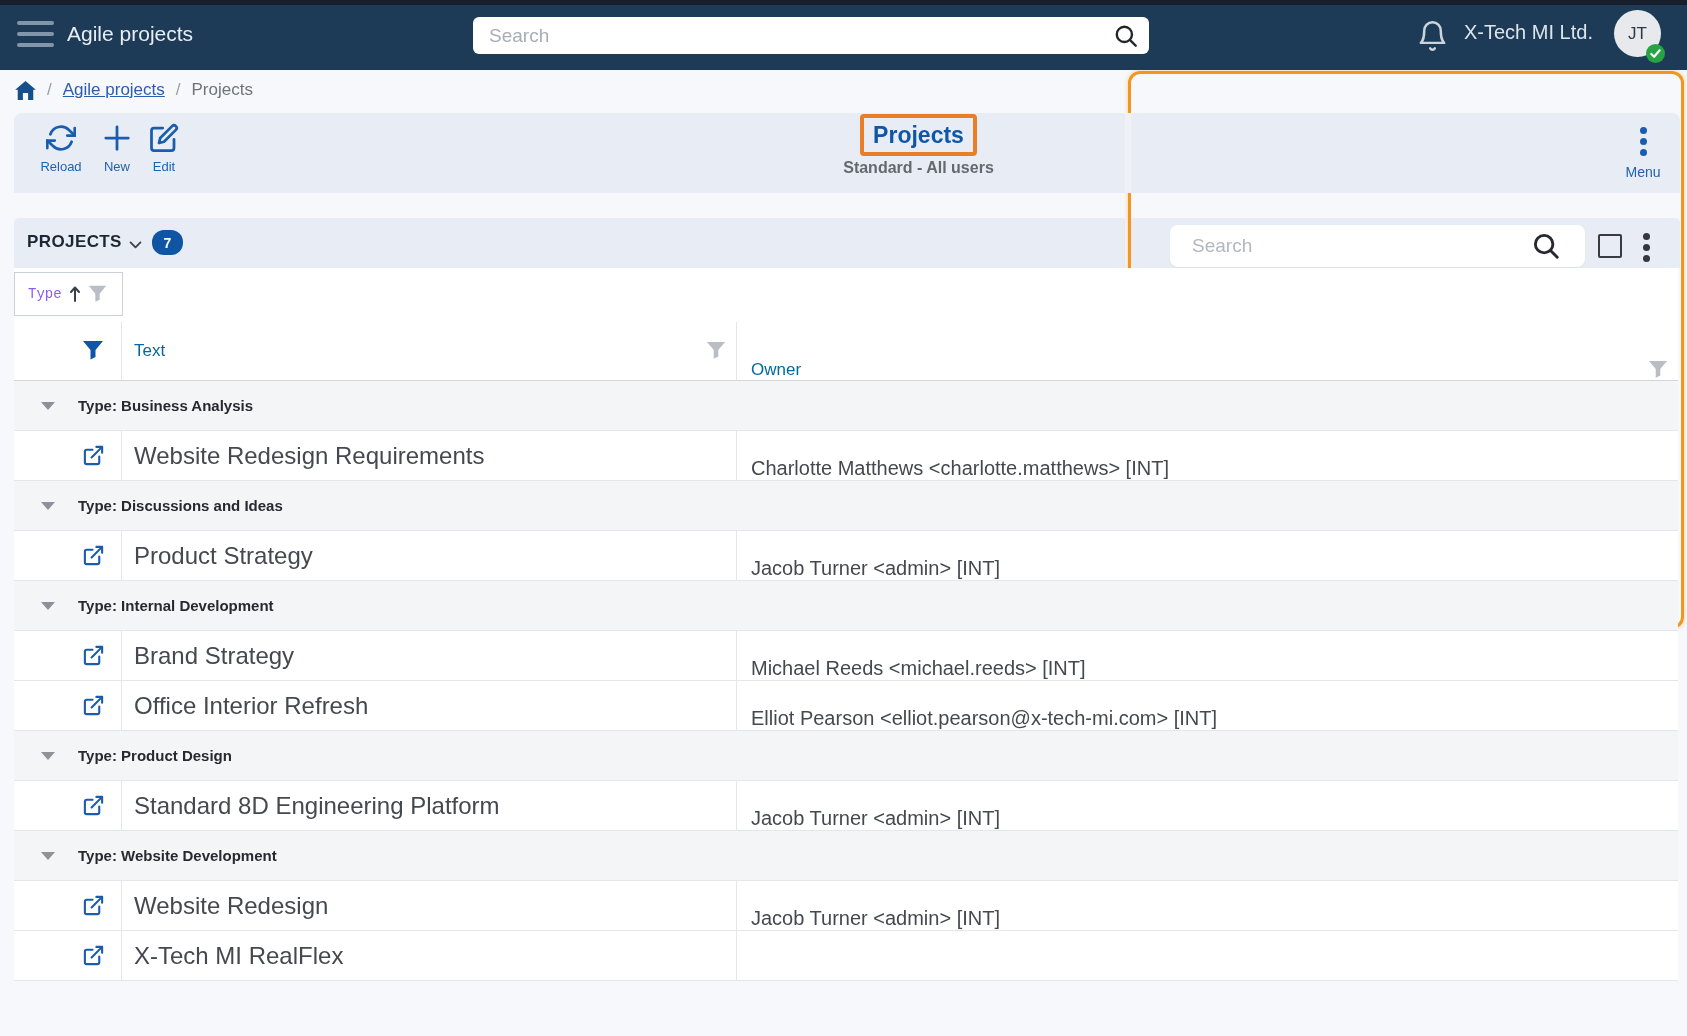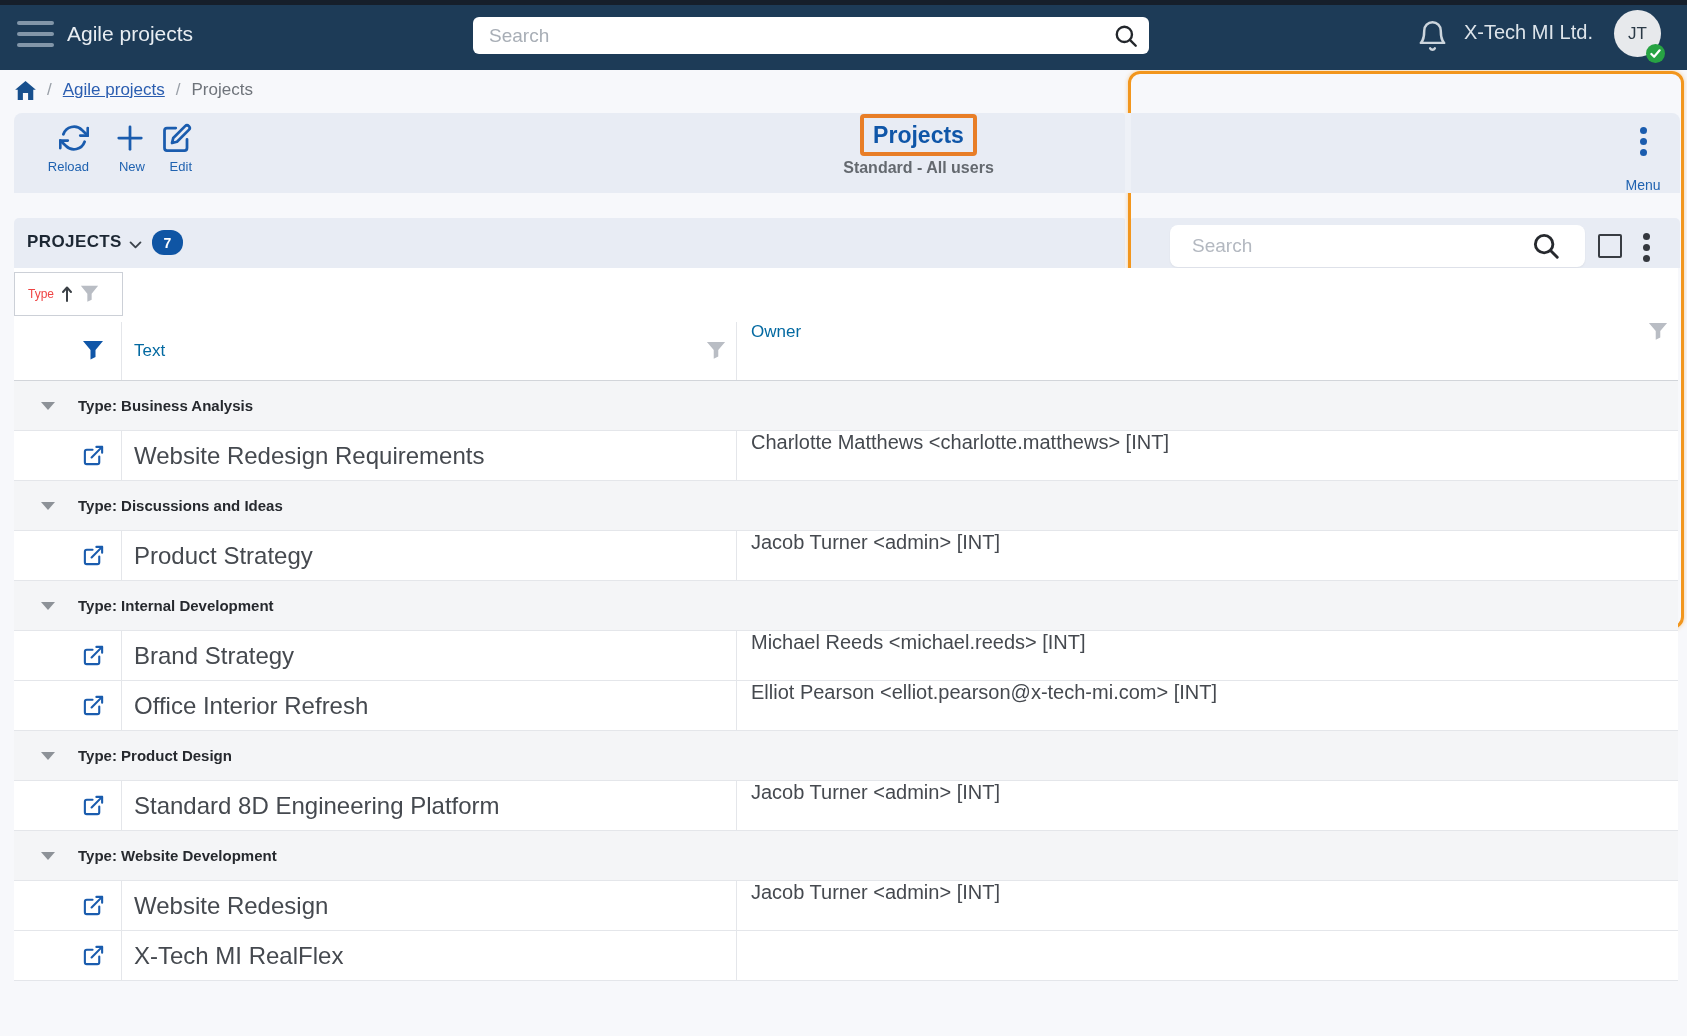--- a/index.html
+++ b/index.html
@@ -32,31 +32,31 @@
                 align-items:center; gap:11px; font-size:17px; z-index:3; }
   .crumb-sep { color:#9aa0a8; }
   .crumb-link { color:#2a5db0; text-decoration:underline; cursor:pointer; }
   .crumb-current { color:#6e737a; }
 
   
   .toolbar-left { position:absolute; left:14px; top:113px; width:1111px; height:80px;
                   background:#e8ecf4; border-radius:8px 2px 0 0; z-index:6; }
   .toolbar-right { position:absolute; left:1125px; top:113px; width:555px; height:80px;
                   background:#e8ecf4; border-left:6px solid #eef1f7; border-radius:2px 8px 0 0; z-index:6; }
-  .tool-btn { position:absolute; top:10px; width:56px; text-align:right; cursor:pointer; }
+  .tool-btn { position:absolute; top:10px; width:56px; text-align:center; cursor:pointer; }
   .tool-btn .lbl { display:block; margin-top:2px; font-size:13px; color:#1f62b0; }
   .tb-reload { left:19px; } .tb-new { left:75px; } .tb-edit { left:122px; }
   .view-title-box { position:absolute; left:846px; top:1px; width:117px; height:42px;
                     border:4px solid #e87e27; border-radius:4px; display:flex;
                     align-items:center; justify-content:center; }
   .view-title { font-size:23px; font-weight:bold; color:#0f56a8; }
   .view-subtitle { position:absolute; left:746px; top:46px; width:317px; text-align:center;
                    font-size:16px; font-weight:bold; color:#64696f; }
   .menu-btn { position:absolute; right:13px; top:10px; width:48px; text-align:center; cursor:pointer; }
-  .menu-btn .lbl { display:block; margin-top:13px; font-size:14px; color:#1f62b0; }
+  .menu-btn .lbl { display:block; margin-top:0; font-size:14px; color:#1f62b0; }
   .vdots { display:inline-block; }
   .vdots i { display:block; width:7px; height:7px; border-radius:50%; margin:4px auto; }
   .vdots.blue i { background:#1a5cae; }
   .vdots.dark i { background:#34383e; }
 
   
   .bar-left { position:absolute; left:14px; top:218px; width:1111px; height:50px;
               background:#e8ecf4; border-radius:5px 2px 0 0; z-index:4; }
   .bar-right { position:absolute; left:1131px; top:218px; width:549px; height:50px;
               background:#e8ecf4; border-radius:2px 5px 0 0; z-index:4; }
@@ -81,27 +81,27 @@
                    border:3px solid #f2961d; border-radius:12px; z-index:5;
                    box-shadow:0 0 4px rgba(242,150,29,.45); pointer-events:none; }
 
   
   .table-wrap { position:absolute; left:14px; top:268px; width:1664px; height:713px;
                 background:#ffffff; z-index:10; }
   .chip-strip { position:relative; height:54px; background:#fff; }
   .group-chip { position:absolute; left:0; top:4px; width:109px; height:44px;
                 border:1px solid #ccd0d7; background:#fff; display:flex; align-items:center;
                 padding-left:13px; gap:6px; cursor:pointer; }
-  .group-chip .chip-label { font-size:12px; color:#ef4444; }
+  .group-chip .chip-label { font-size:14px; color:#8b5cf6;font-family:Liberation Mono, monospace; }
   .thead { display:flex; height:59px; border-bottom:1px solid #d2d5da; }
   .col-icon { width:108px; border-right:1px solid #e4e6ea; display:flex;
               align-items:center; justify-content:flex-end; padding-right:16px; }
   .col-text { width:615px; border-right:1px solid #e4e6ea; display:flex; align-items:center;
               padding-left:12px; }
-  .col-owner { flex:1; display:flex; align-items:flex-start; padding-left:14px; }
+  .col-owner { flex:1; display:flex; align-items:flex-end; padding-left:14px; }
   .th-label { font-size:17px; font-weight:normal; color:#0369a1; }
   .th-spacer { flex:1; }
   .funnel-right { margin-right:10px; }
   .row { display:flex; height:50px; border-bottom:1px solid #e4e6ea; background:#fff; }
   .row .cell-text { font-size:24px; color:#45494f; }
   .row .cell-owner-text { font-size:20px; color:#45494f; }
   .group-row { display:flex; align-items:center; height:50px; border-bottom:1px solid #e4e6ea;
                background:#f4f5f7; cursor:pointer; }
   .tri-down { width:0; height:0; border-left:7px solid transparent; border-right:7px solid transparent;
               border-top:8px solid #8d9298; margin-left:27px; }

